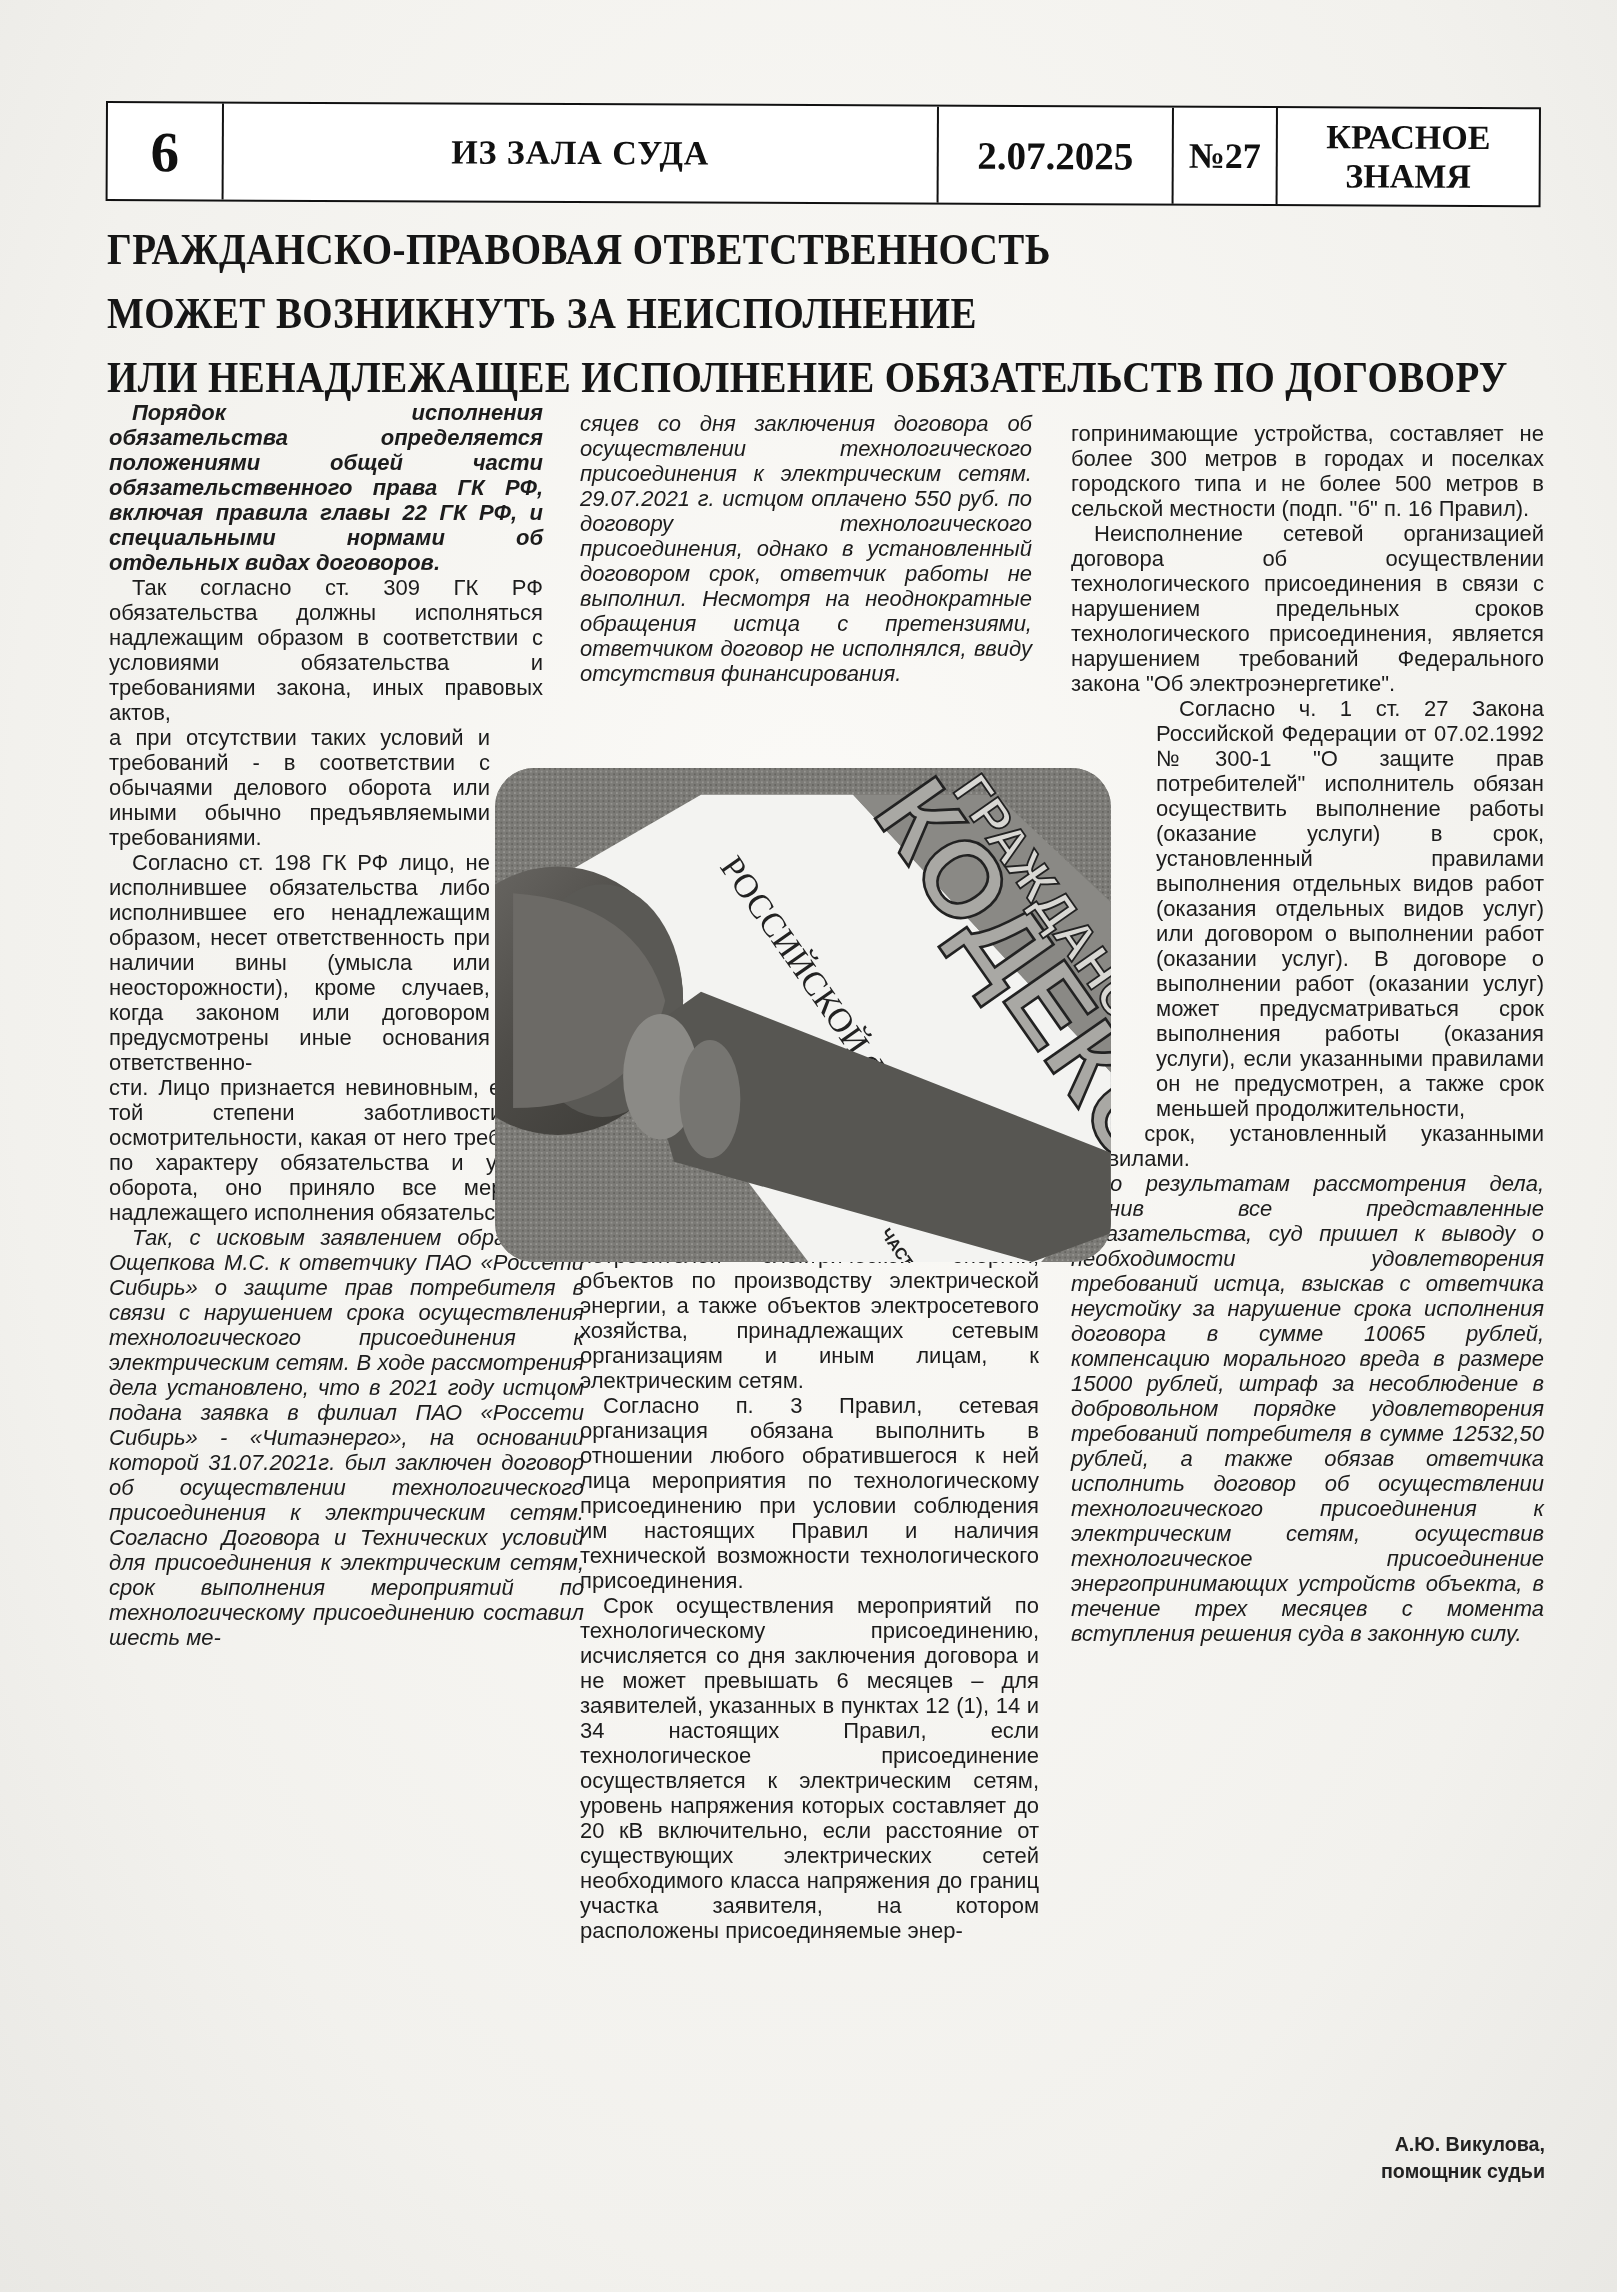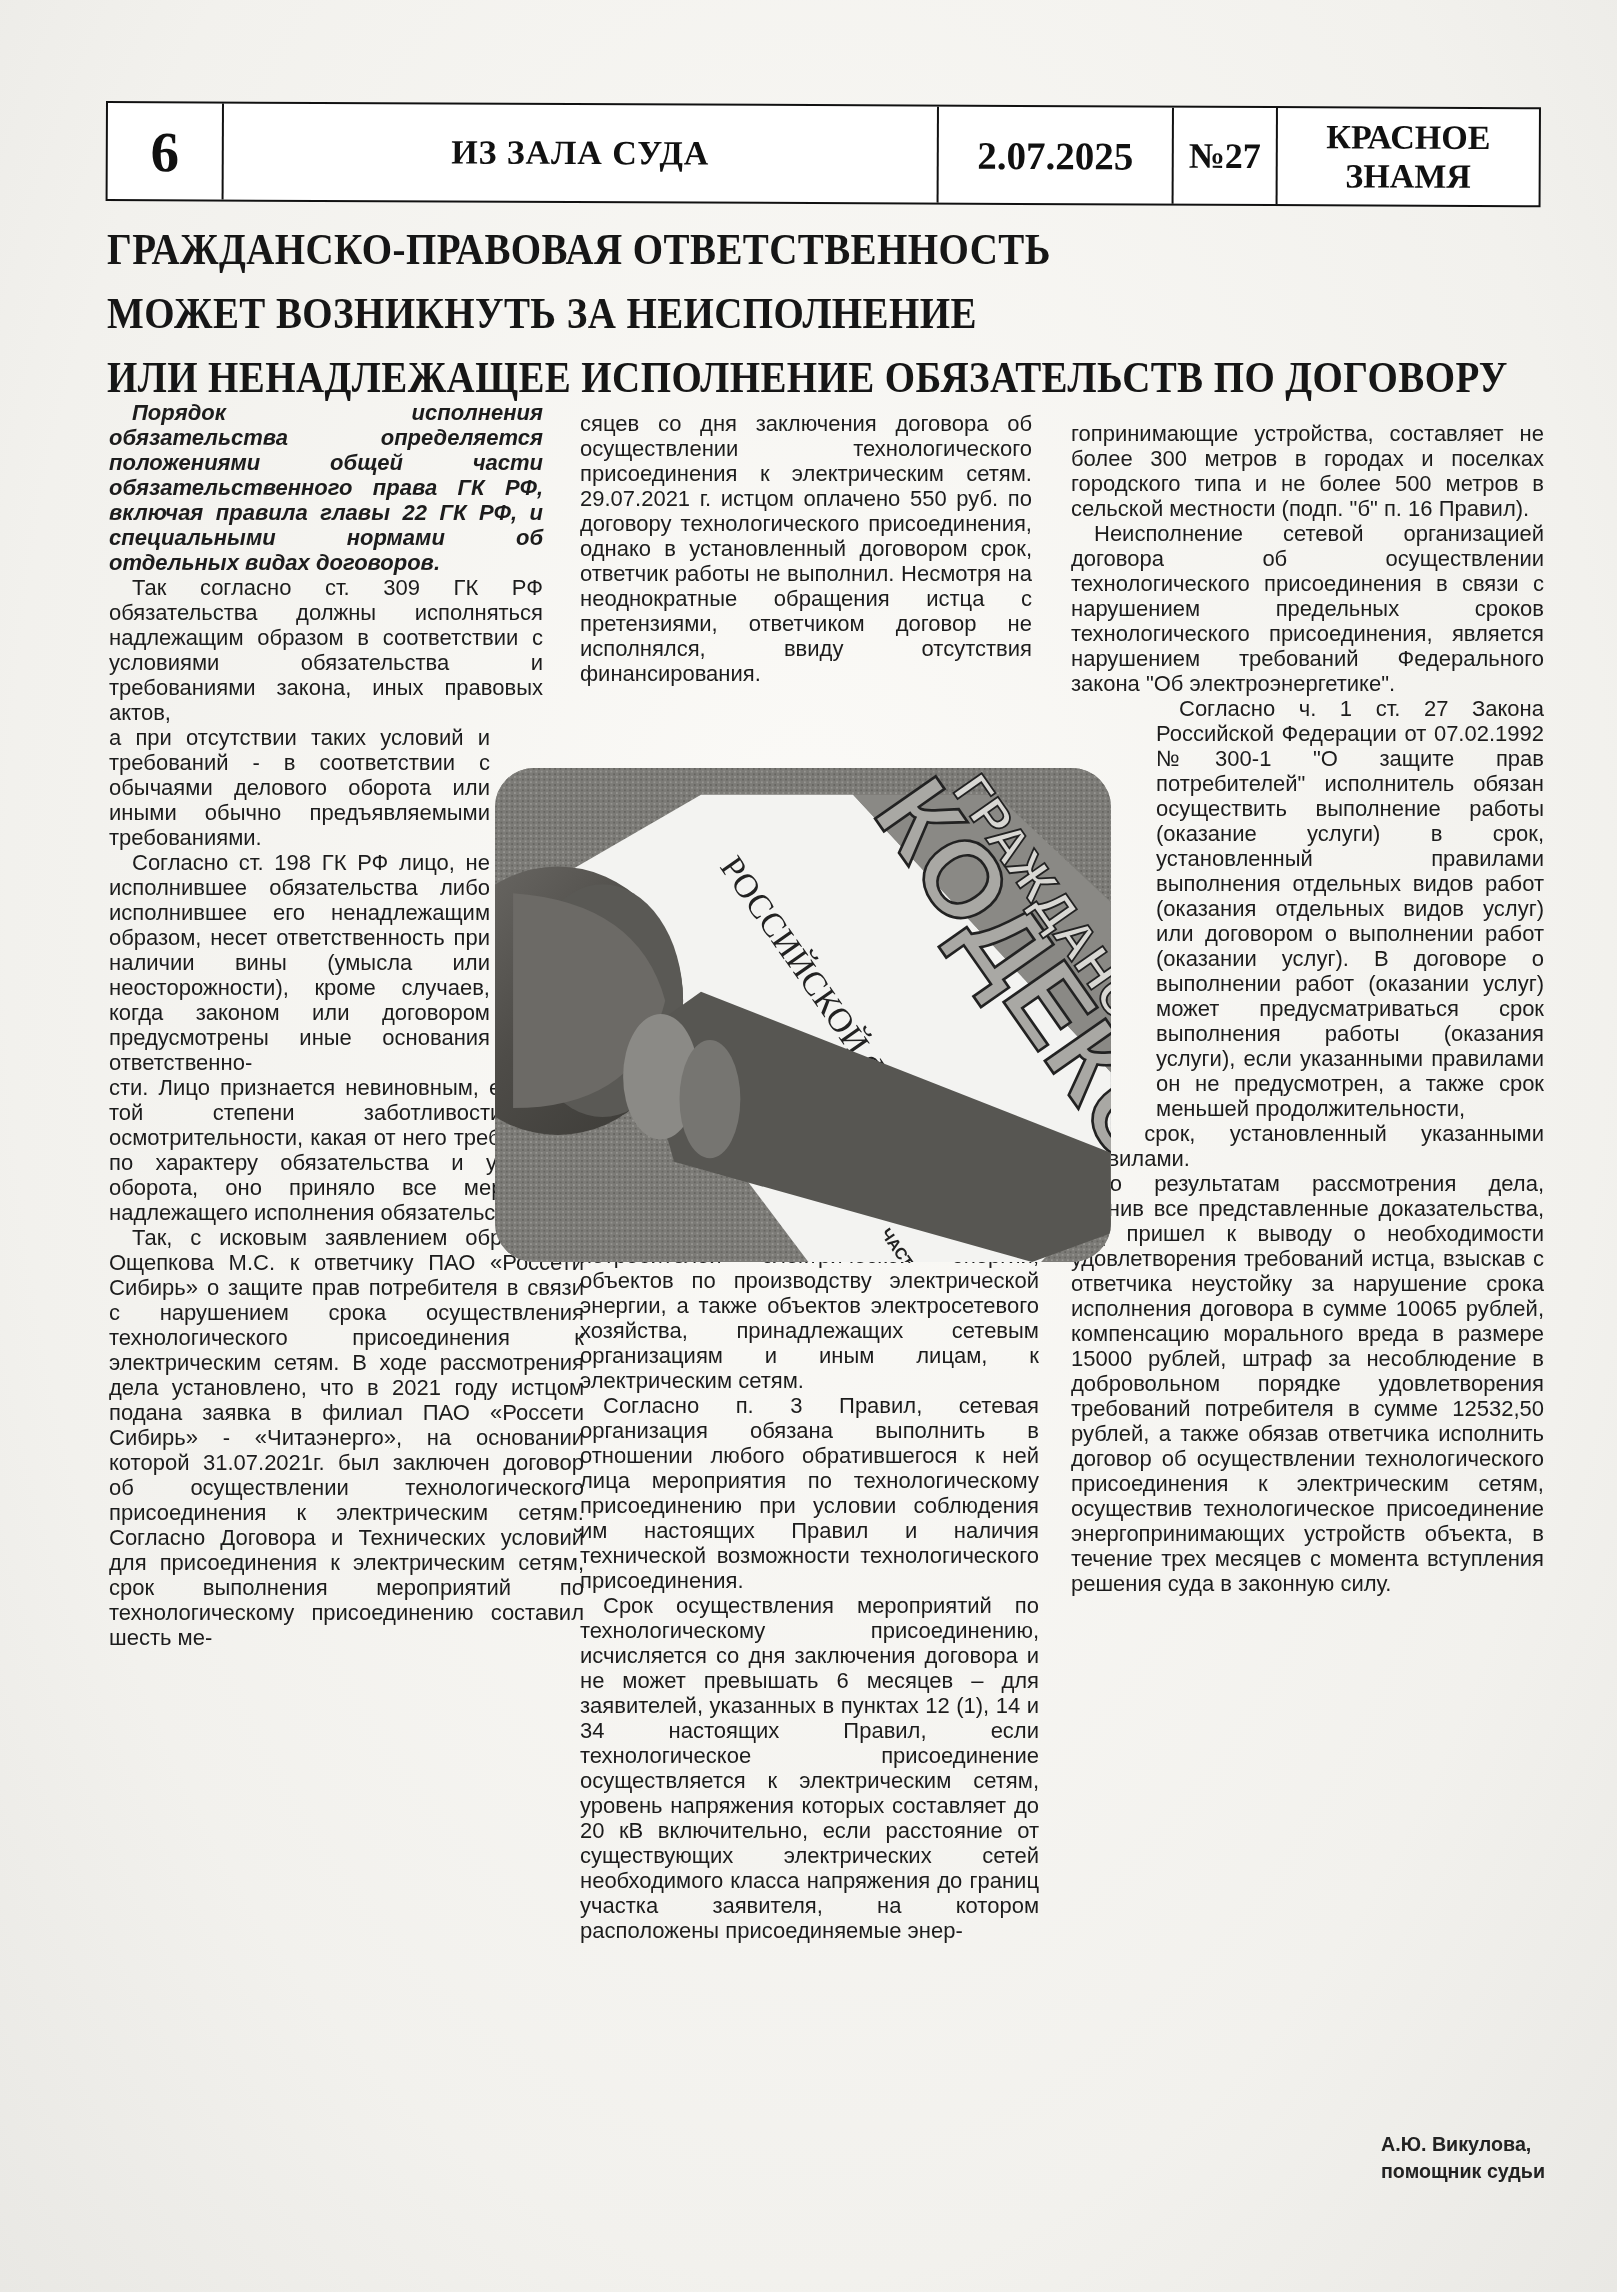--- a/index.html
+++ b/index.html
@@ -43,38 +43,38 @@
   }
   .headline div { white-space:nowrap; }
 
   
   .col {
     position:absolute; font-size:22px; line-height:25px;
     text-align:justify; color:#1c1c1c;
   }
   .col p { margin:0; text-indent:23px; }
   .col p.noind { text-indent:0; }
-  .it { }
+  .it { font-style:italic; }
   .bi { font-style:italic; font-weight:bold; }
 
   .col1 { left:109px; top:400px; width:434px; }
   .col2 { left:580px; top:411px; width:459px; }
   .col3 { left:1071px; top:421px; width:473px; }
 
   
   .wrap-l { width:381px; }
   .wrap-r { margin-left:85px; }
 
   .photo {
     position:absolute; left:495px; top:768px; width:616px; height:494px;
     border-radius:39px; overflow:hidden;
     background:#8d8c88;
   }
   .signature {
-    position:absolute; right:72px; top:2131px; 
+    position:absolute; right:72px; top:2131px; text-align:right;
     font-size:19.7px; line-height:27px; font-weight:bold; color:#222;
   }
 </style>
 </head>
 <body>
 
 <div class="page-shade"></div>
 
 <div class="hdr">
   <div class="h-page">6</div>

